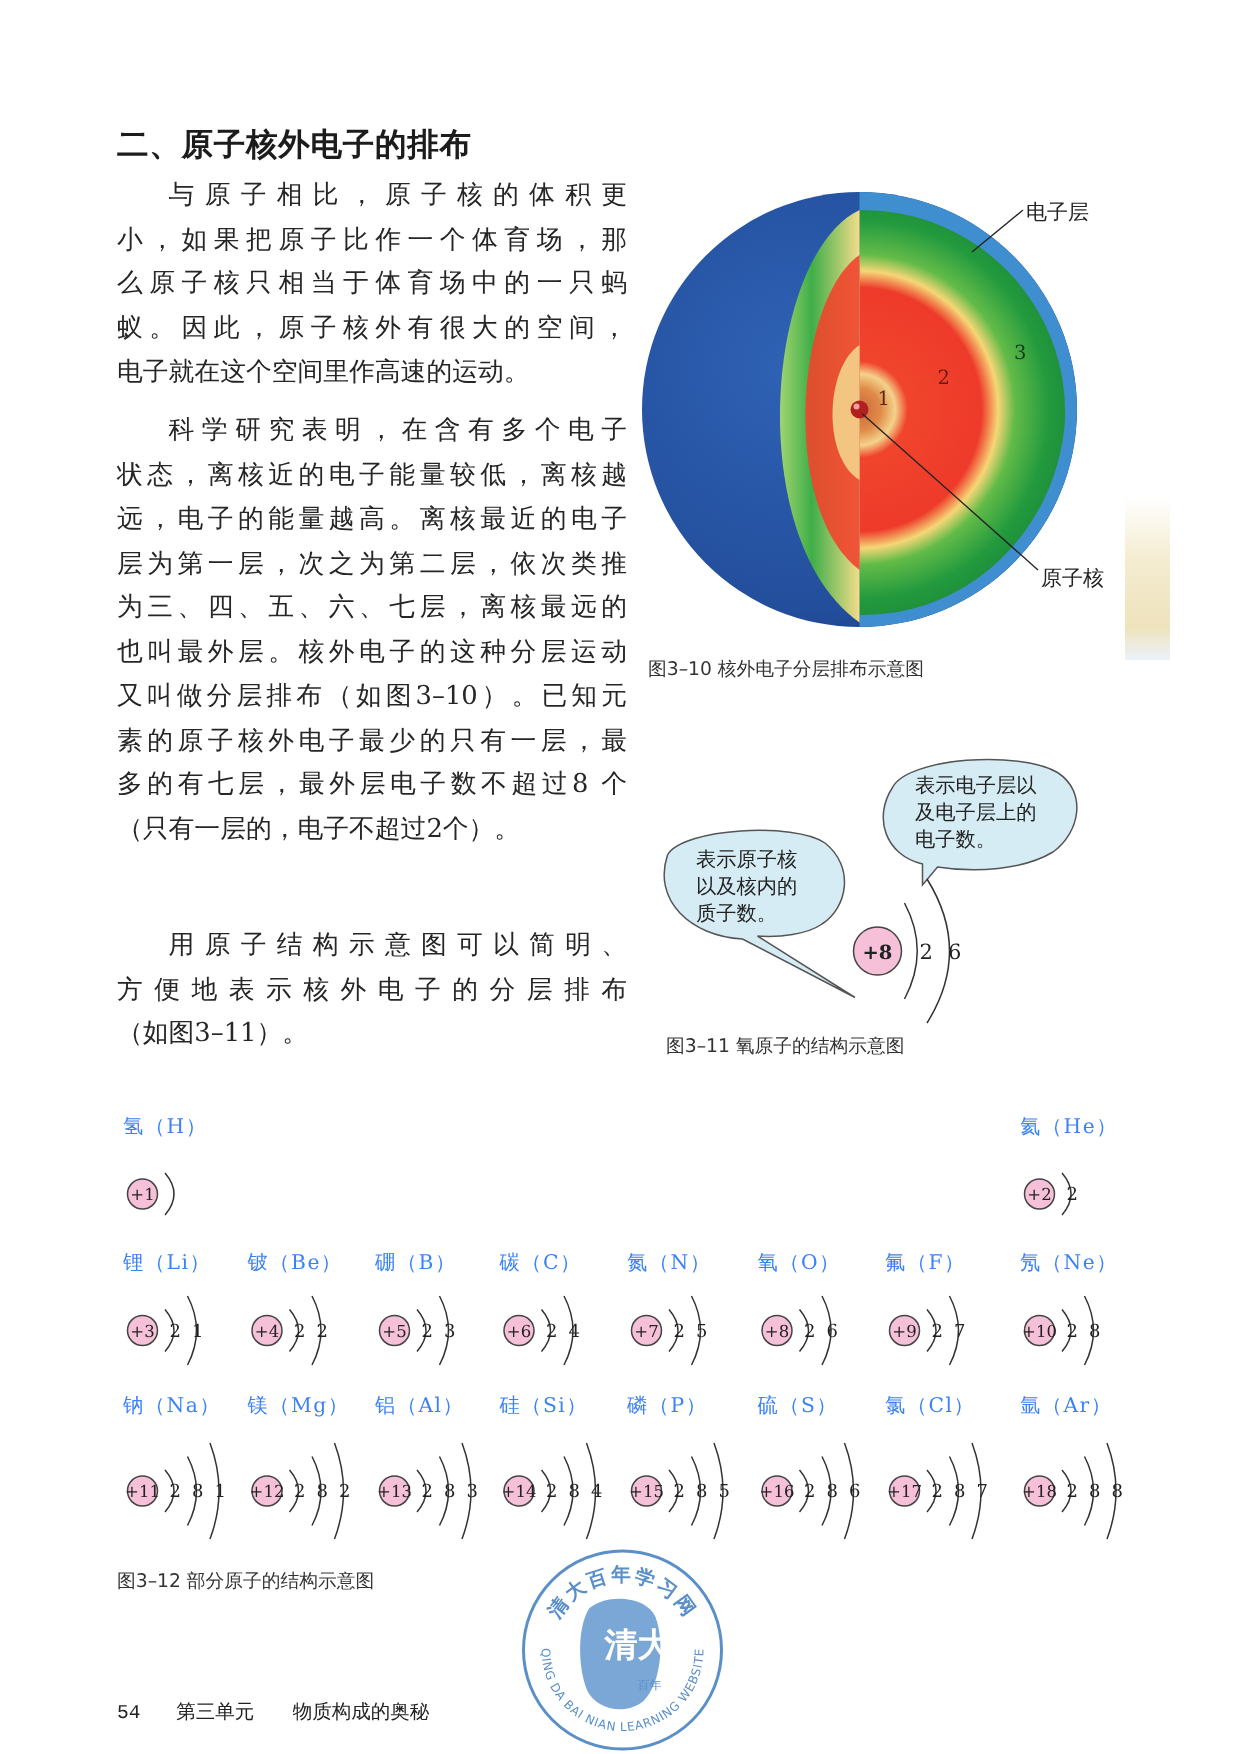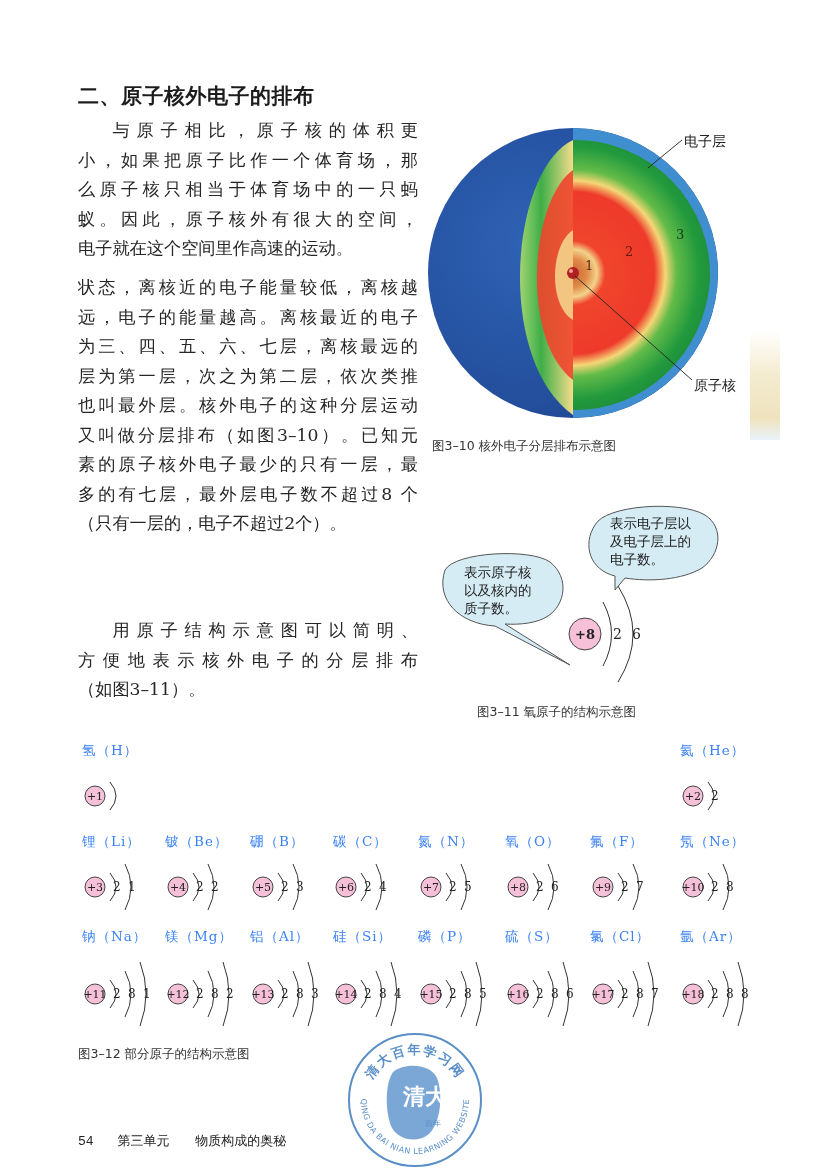--- a/index.html
+++ b/index.html
@@ -35,24 +35,25 @@
 
 <div class="abs body-text" style="top:116px;">
   <p class="indent">与原子相比，原子核的体积更</p>
   <p>小，如果把原子比作一个体育场，那</p>
   <p>么原子核只相当于体育场中的一只蚂</p>
   <p>蚁。因此，原子核外有很大的空间，</p>
   <p class="last-line">电子就在这个空间里作高速的运动。</p>
 </div>
 
 <div class="abs body-text" style="top:273px;">
+  <p class="indent">科学研究表明，在含有多个电子</p>
   <p>状态，离核近的电子能量较低，离核越</p>
   <p>远，电子的能量越高。离核最近的电子</p>
+  <p>层为第一层，次之为第二层，依次类推</p>
   <p>为三、四、五、六、七层，离核最远的</p>
-  <p>层为第一层，次之为第二层，依次类推</p>
   <p>也叫最外层。核外电子的这种分层运动</p>
   <p>又叫做分层排布（如图3–10）。已知元</p>
   <p>素的原子核外电子最少的只有一层，最</p>
   <p>多的有七层，最外层电子数不超过8 个</p>
   <p class="last-line">（只有一层的，电子不超过2个）。</p>
 </div>
 
 <div class="abs body-text" style="top:616px;">
   <p class="indent">用原子结构示意图可以简明、</p>
   <p>方便地表示核外电子的分层排布</p>
@@ -134,21 +135,21 @@
     </text>
 
     <circle cx="165" cy="134" r="16" fill="#f5c0d8" stroke="#444" stroke-width="1"></circle>
     <text x="165" y="139" font-size="13" text-anchor="middle" fill="#222" font-family="DejaVu Serif, serif" font-weight="bold">+8</text>
 
     <path d="M183,102 Q200,134 183,166" fill="none" stroke="#333" stroke-width="1"></path>
     <path d="M198,86 Q228,134 198,182" fill="none" stroke="#333" stroke-width="1"></path>
     <text x="193" y="139" font-size="14" fill="#222" font-family="DejaVu Serif, serif">2</text>
     <text x="212" y="139" font-size="14" fill="#222" font-family="DejaVu Serif, serif">6</text>
   </svg>
-  <div class="abs caption" style="left:24px; top:204px;margin-left:33px;">图3–11  氧原子的结构示意图</div>
+  <div class="abs caption" style="left:24px; top:189px;">图3–11  氧原子的结构示意图</div>
 </div>
 
 <div class="abs" style="left:0; top:0; width:827px; height:1169px; pointer-events:none;" id="atoms-layer">
     <div class="atom" style="left: 82px; top: 742px; width: 110px; height: 110px;">
       <div class="atom-name">氢（H）</div>
       <svg width="110" height="90">
         <circle cx="13" cy="36" r="10" fill="#f5c0d8" stroke="#444" stroke-width="1"></circle>
         <text x="13" y="40" text-anchor="middle" font-size="11" font-family="DejaVu Serif, serif" fill="#222">+1</text>
         <path d="M28,22 Q40,36 28,50" fill="none" stroke="#333" stroke-width="1"></path>
       </svg>

